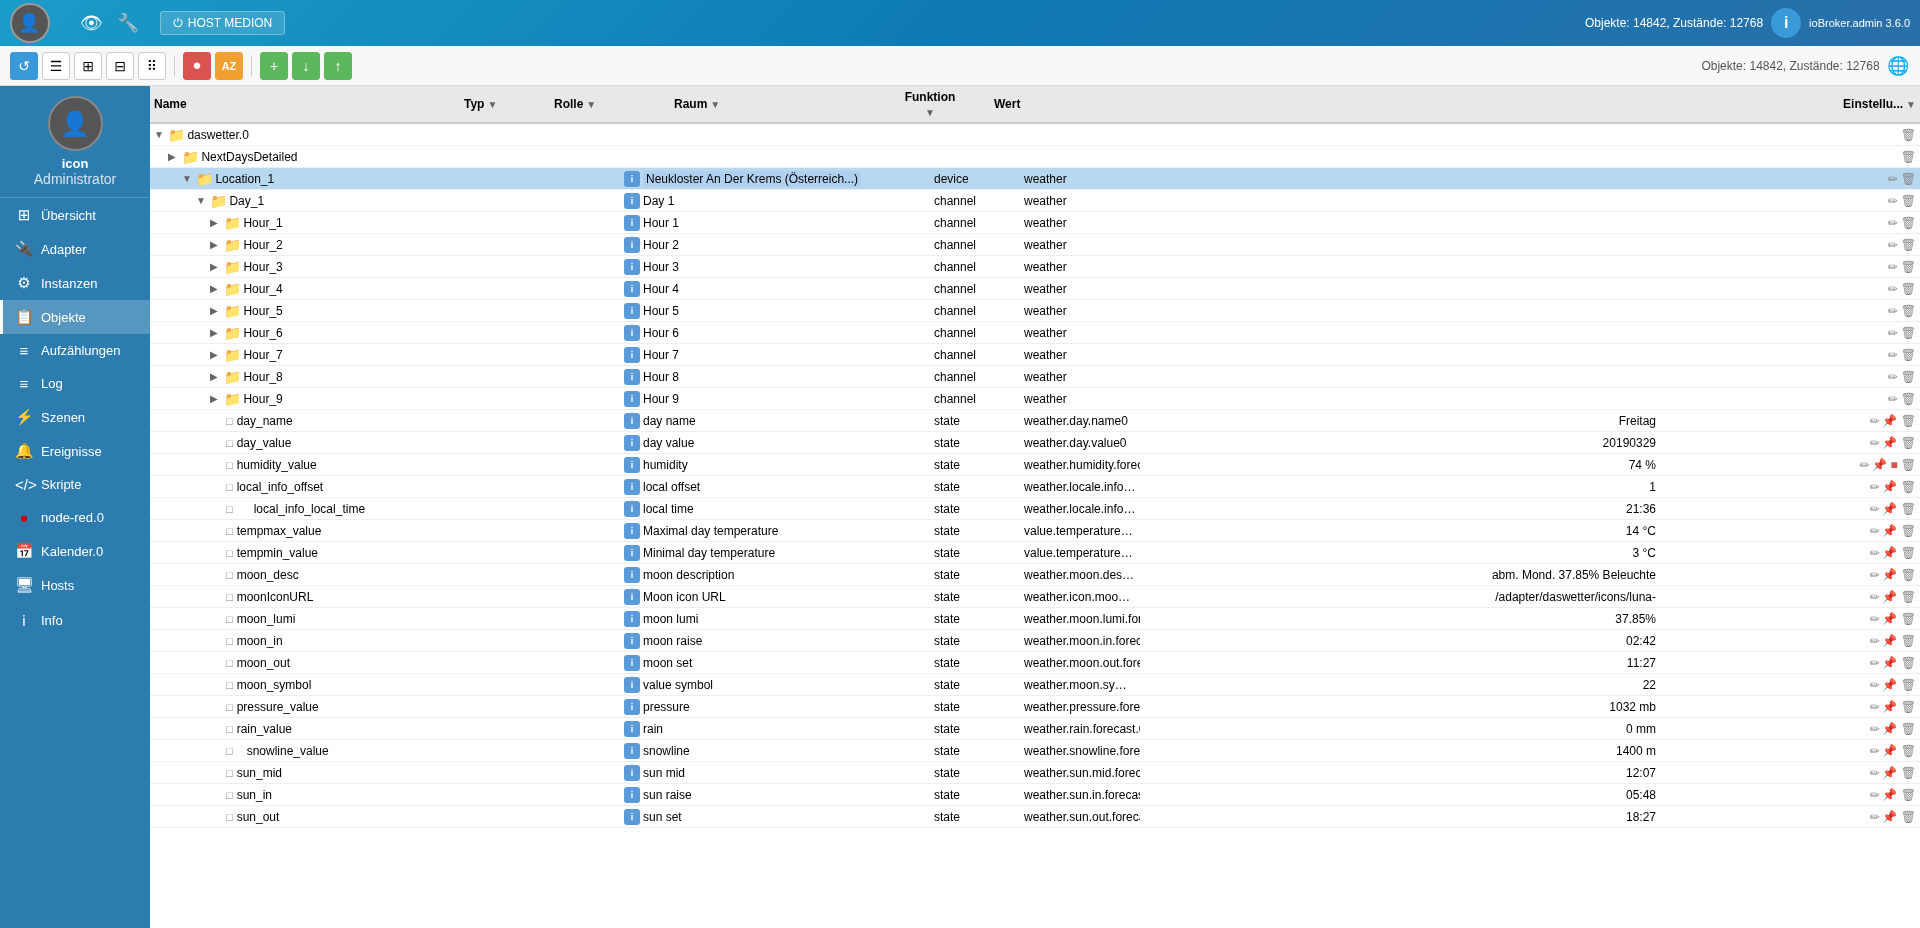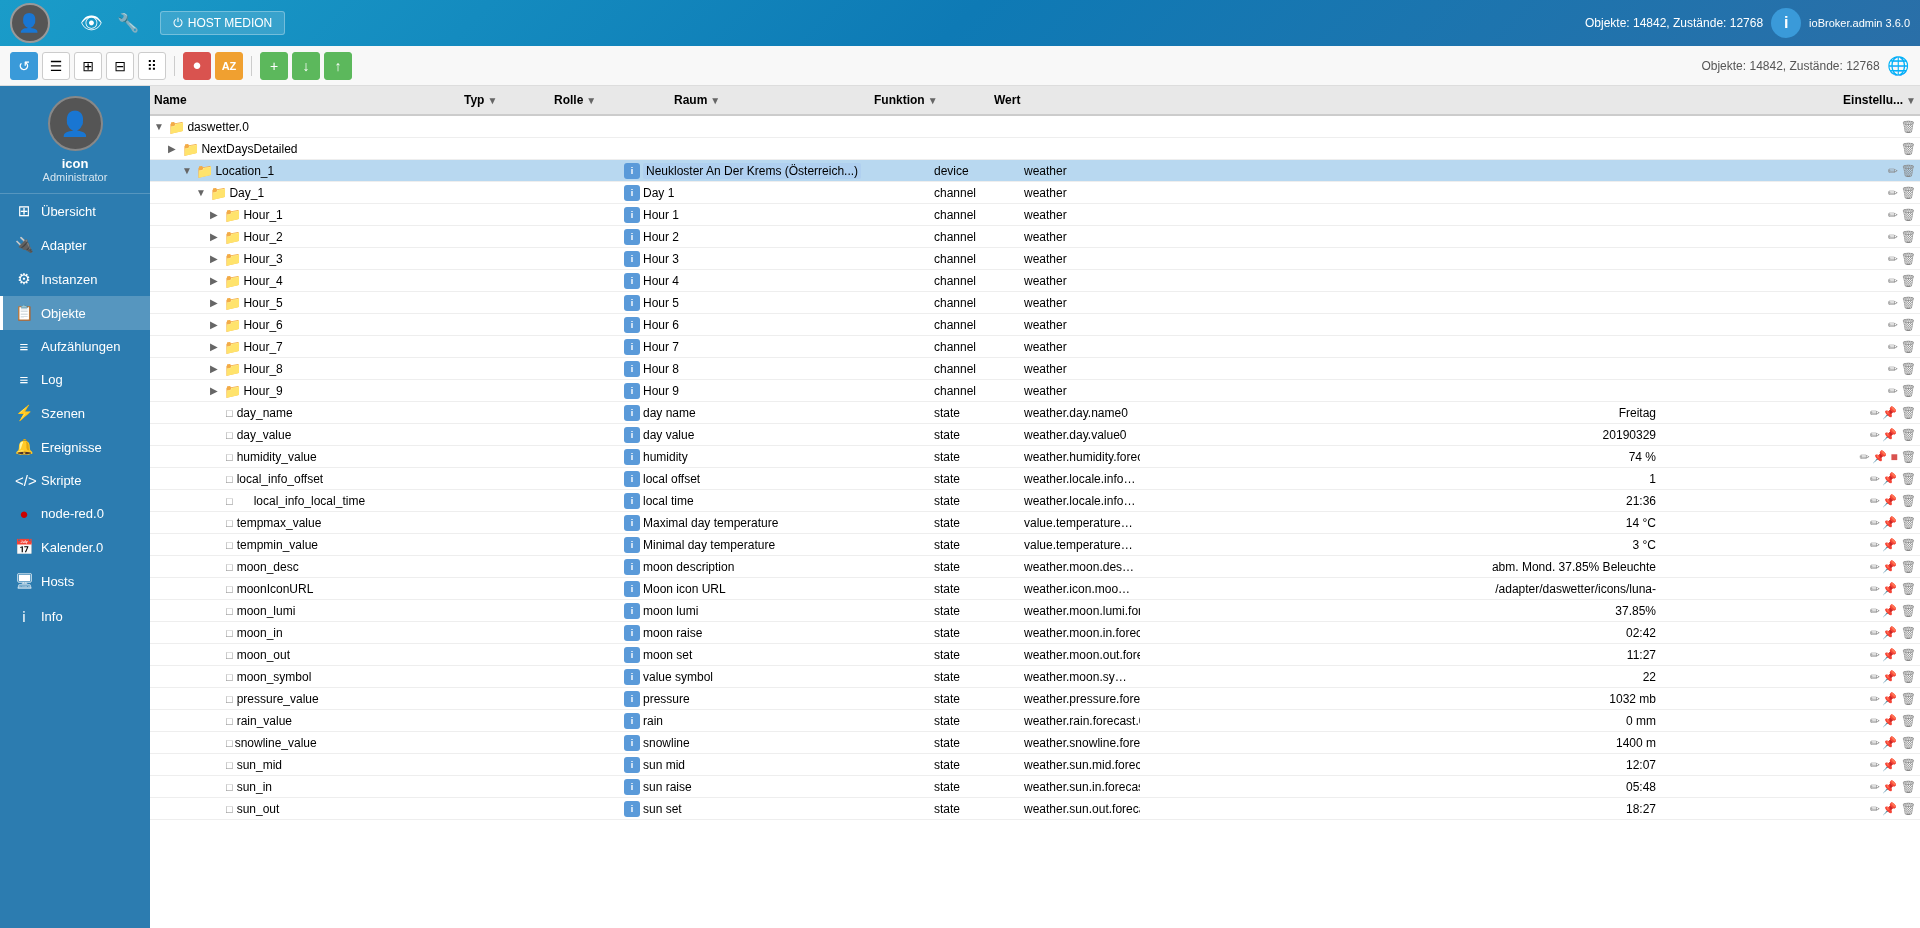--- a/index.html
+++ b/index.html
@@ -72,21 +72,21 @@
     }
     .sidebar-user {
       padding: 10px; text-align: center; border-bottom: 1px solid rgba(255,255,255,0.2);
     }
     .sidebar-avatar {
       width: 55px; height: 55px; border-radius: 50%; background: #555;
       margin: 0 auto 5px; display: flex; align-items: center; justify-content: center;
       color: #ccc; font-size: 24px; border: 2px solid #888;
     }
     .sidebar-username { font-size: 13px; font-weight: bold; }
-    .sidebar-role { font-size: 11px; opacity: 0.8; }
+    .sidebar-role { font-size: 14px; opacity: 0.8; }
     .sidebar-nav { flex: 1; overflow-y: auto; }
     .nav-item {
       display: flex; align-items: center; gap: 8px;
       padding: 8px 12px; cursor: pointer; font-size: 13px;
       border-left: 3px solid transparent;
     }
     .nav-item.active { background: rgba(255,255,255,0.2); border-left-color: white; }
     .nav-icon { font-size: 15px; width: 18px; text-align: center; }
 
     
@@ -102,21 +102,21 @@
     .table-row {
       display: flex; border-bottom: 1px solid #eee; min-height: 22px; align-items: center;
     }
     .table-row.highlighted { background: #b8d8f0; }
 
     .col-id { width: 470px; flex-shrink: 0; padding: 2px 4px; display: flex; align-items: center; gap: 2px; overflow: hidden; }
     .col-name { width: 310px; flex-shrink: 0; padding: 2px 4px; overflow: hidden; }
     .col-typ { width: 90px; flex-shrink: 0; padding: 2px 4px; }
     .col-rolle { width: 120px; flex-shrink: 0; padding: 2px 4px; overflow: hidden; }
     .col-raum { width: 200px; flex-shrink: 0; padding: 2px 4px; overflow: hidden; }
-    .col-funktion { width: 120px; flex-shrink: 0; padding: 2px 4px; }
+    .col-funktion { width: 120px; flex-shrink: 0; padding: 2px 4px; flex-direction: column; }
     .col-wert { width: 200px; flex-shrink: 0; padding: 2px 4px; overflow: hidden; text-align: right; }
     .col-einstell { flex: 1; padding: 2px 4px; display: flex; align-items: center; justify-content: flex-end; gap: 3px; }
 
     .col-header { display: flex; align-items: center; gap: 3px; padding: 4px 4px; }
     .sort-arrow { font-size: 10px; color: #666; }
 
     .tree-toggle { cursor: pointer; color: #666; font-size: 10px; width: 12px; }
     .folder-icon { color: #e8a020; font-size: 14px; }
     .folder-blue { color: #5a9ad9; font-size: 14px; }
     .file-icon { color: #888; font-size: 11px; }
@@ -905,21 +905,21 @@
             <span class="action-icon">✏</span>
             <span class="action-icon">📌</span>
             <span class="action-icon">🗑</span>
           </div>
       </div>
 
       <div class="table-row">
         <div class="col-id">
             <span style="margin-left:70px;display:inline-block;"></span>
             <span class="file-icon">□</span>
-            <span style="margin-left:0;">snowline_value</span>
+            <span style="margin-left:12px;">snowline_value</span>
           </div>
         <div class="col-name">
             <div style="display:flex;align-items:center;gap:3px;">
               <span class="info-icon-btn">i</span>
               <span>snowline</span>
             </div>
           </div>
         <div class="col-typ">state</div>
         <div class="col-rolle">weather.snowline.forecast.0</div>
         <div class="col-raum"></div>

